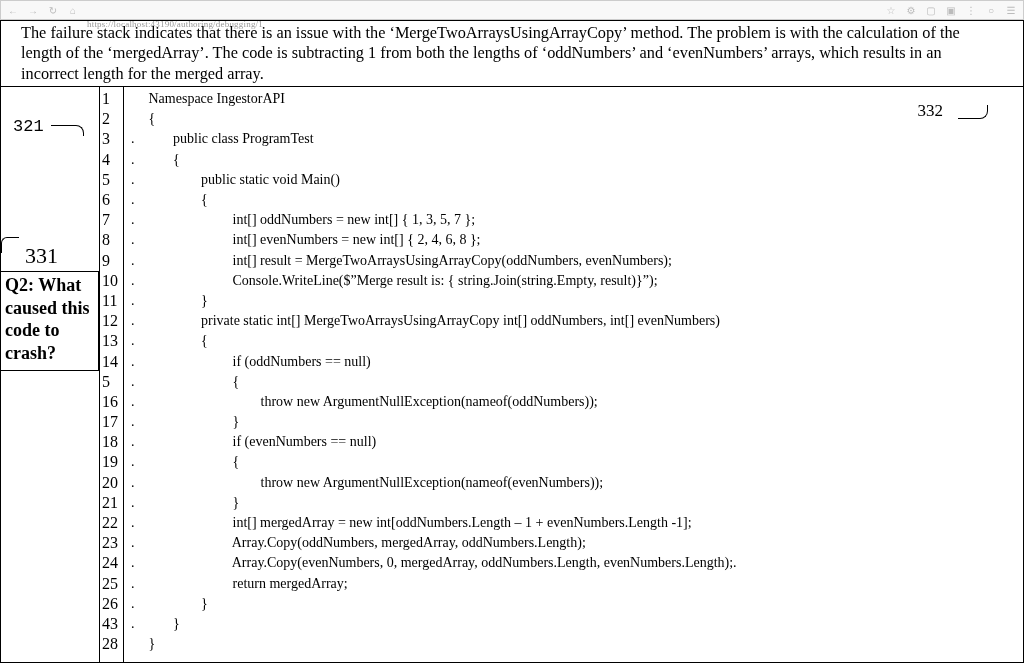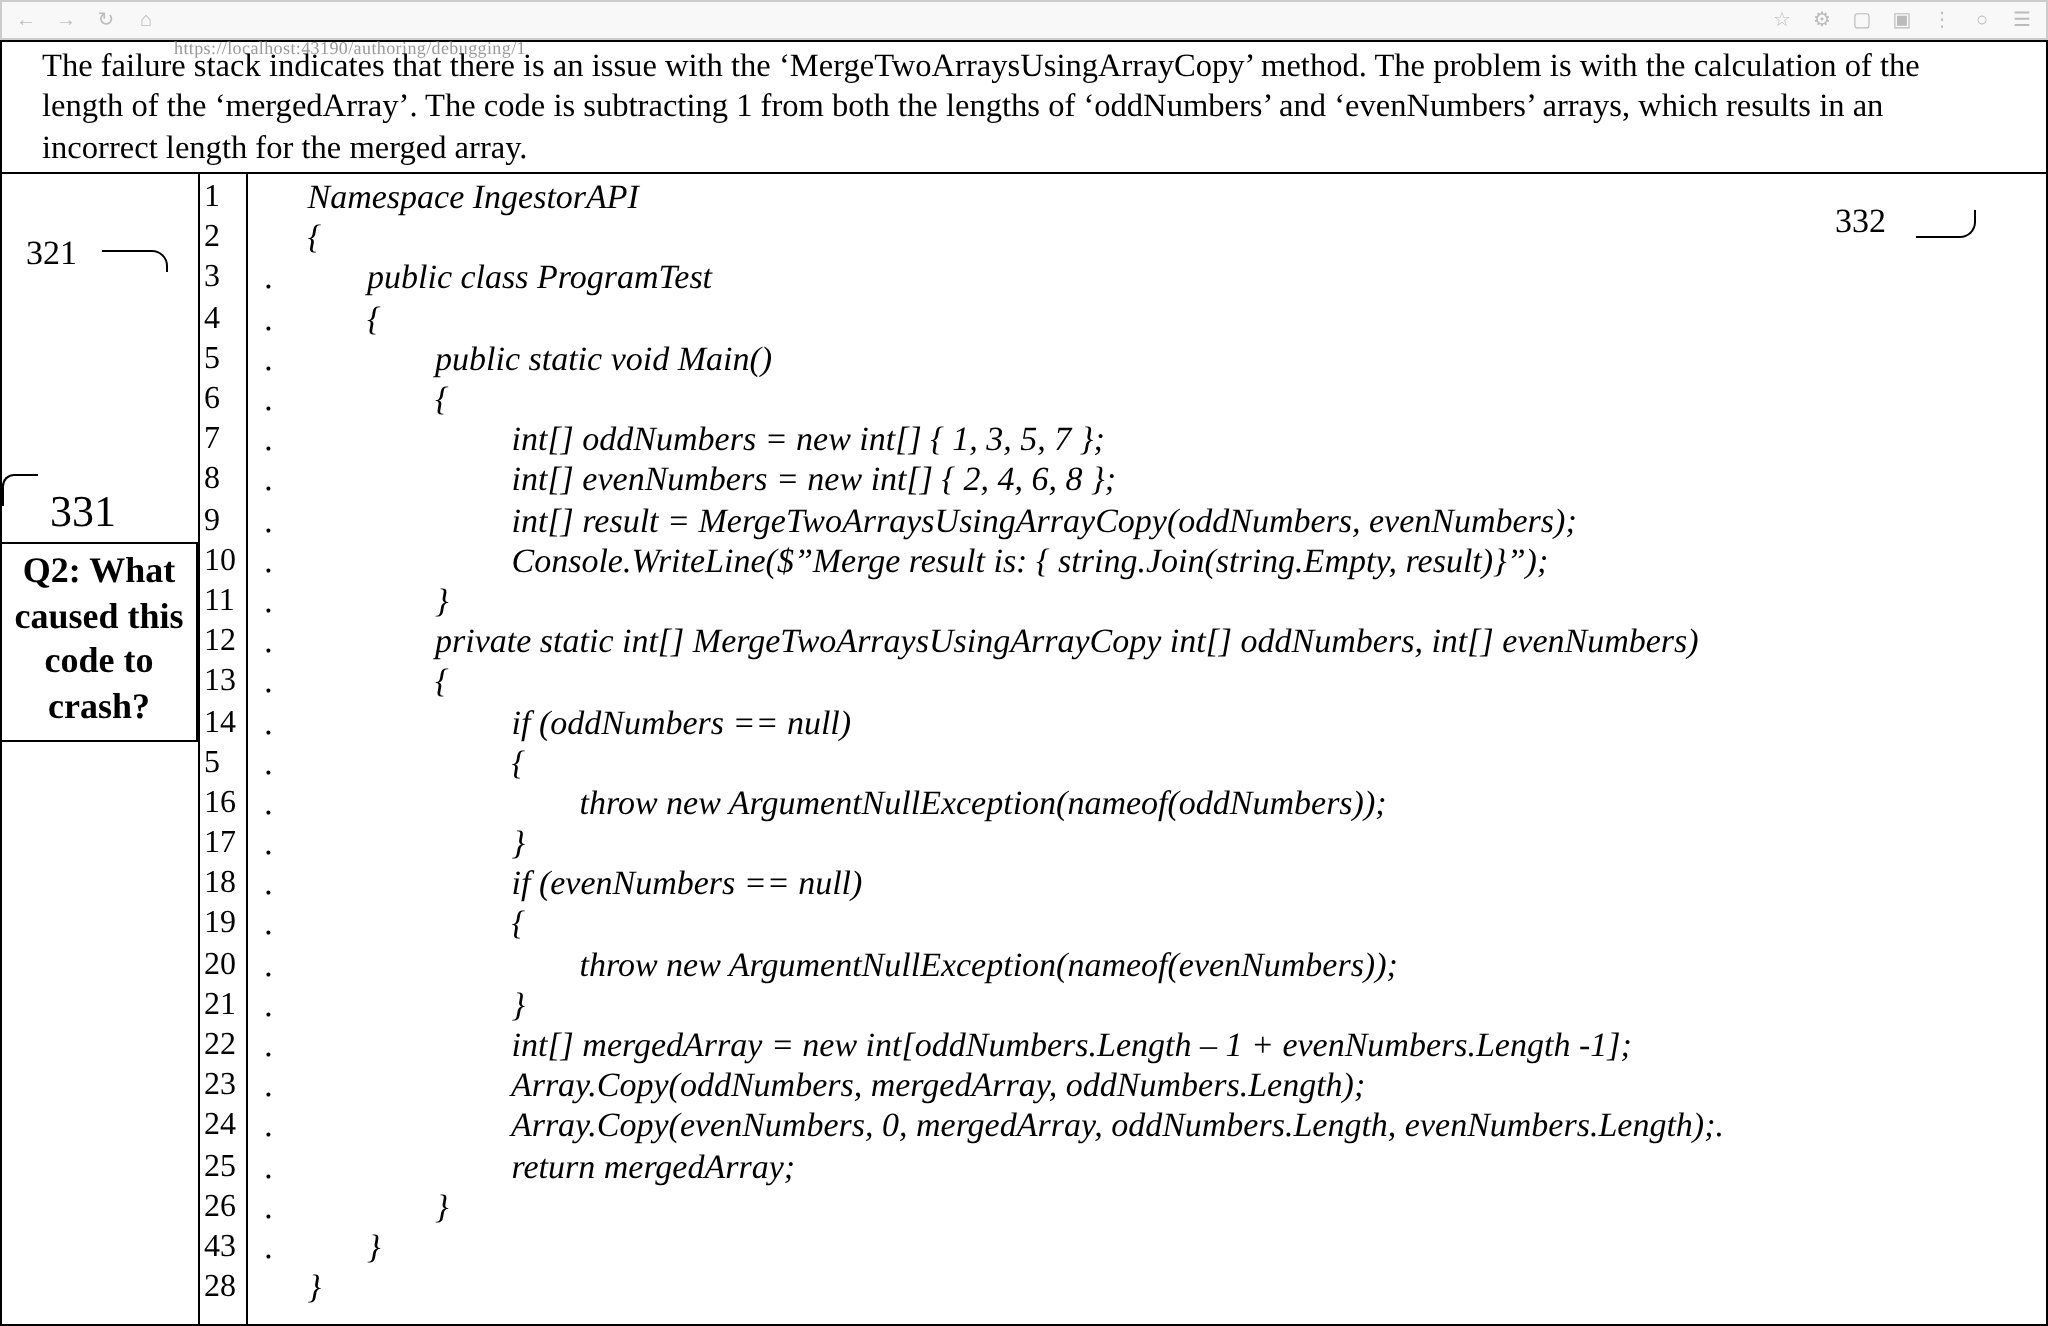--- a/index.html
+++ b/index.html
@@ -48,20 +48,21 @@
       width: 98px;
       display: flex;
       flex-direction: column;
       position: relative;
     }
     .callout-321 {
       position: absolute;
       top: 30px;
       left: 12px;
       font-size: 17px;
+      font-family: Liberation Mono, monospace;
     }
     .callout-321::after {
       content: "";
       position: absolute;
       left: 38px;
       top: 8px;
       width: 32px;
       height: 10px;
       border-top: 1.5px solid #000;
       border-right: 1.5px solid #000;
@@ -85,21 +86,20 @@
     }
     .callout-331-wrap .num { margin-left: 24px; }
     .q-box {
       border: 1.5px solid #000;
       border-left: none;
       margin-top: 184px;
       padding: 2px 4px 6px 4px;
       font-size: 18px;
       font-weight: bold;
       line-height: 1.25;
-      text-align: center;
     }
     .callout-332 {
       position: absolute;
       top: 14px;
       right: 80px;
       font-size: 17px;
     }
     .callout-332 .hook {
       position: absolute;
       left: 40px;
@@ -119,26 +119,25 @@
     .gutter {
       border-right: 1.5px solid #000;
       width: 24px;
       font-size: 16px;
       line-height: 20.2px;
       padding: 2px 2px;
     }
     .gutter div { height: 20.2px; }
     .code {
       flex: 1;
-      font-size: 17px;
+      font-size: 14px;
       line-height: 20.2px;
       padding: 2px 0 2px 0;
       white-space: pre;
       overflow: hidden;
-      font-style: italic;
     }
     .code div { height: 20.2px; }
   </style>
 </head>
 <body>
 
 <div class="toolbar">
   <span class="icon">←</span>
   <span class="icon">→</span>
   <span class="icon">↻</span>

